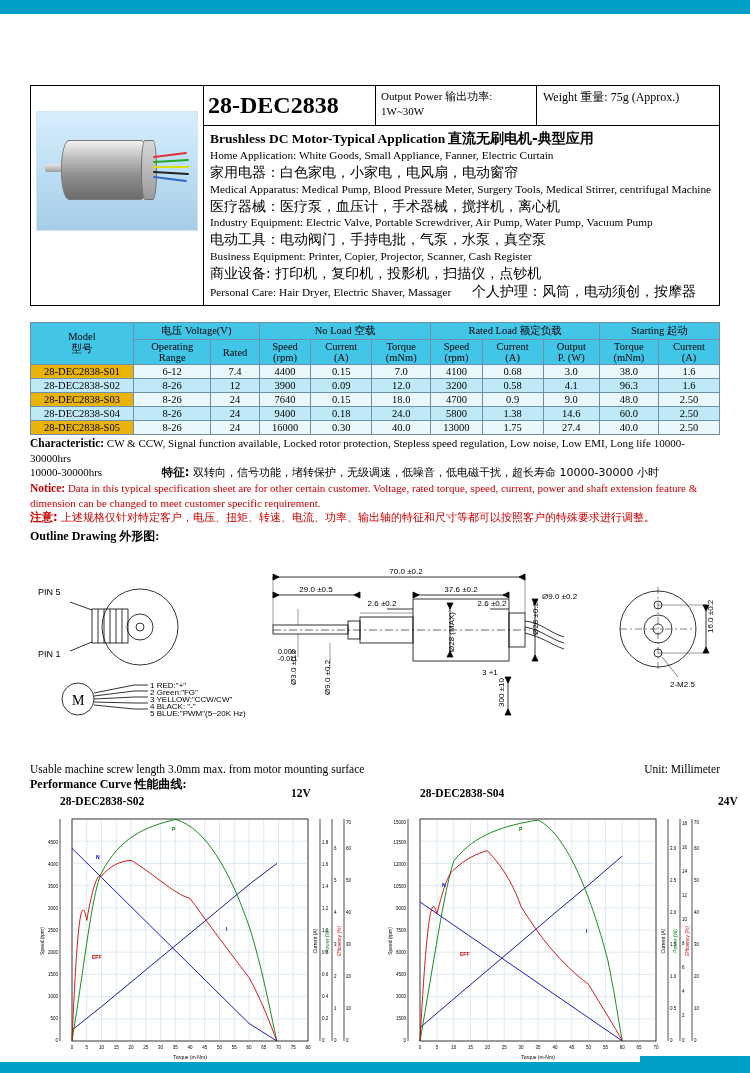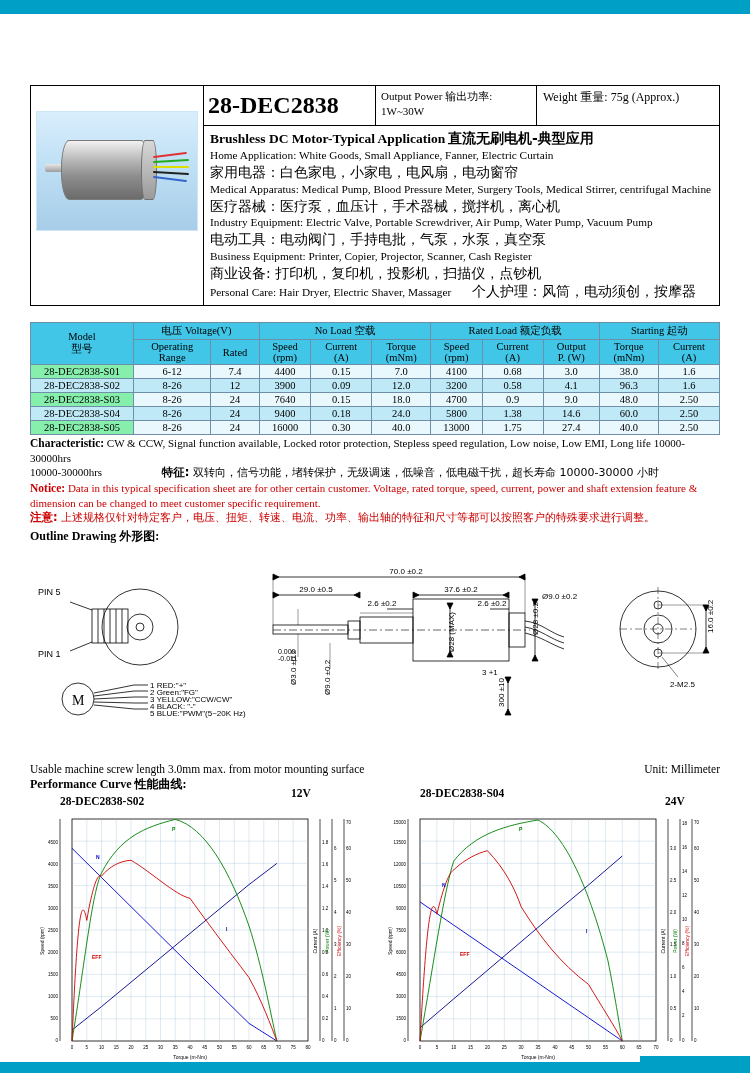--- a/index.html
+++ b/index.html
@@ -69,21 +69,21 @@
   .weight{font-size:12px;padding:3px 6px;width:170px;}
   .apps{padding:3px 5px 4px 6px;font-size:11.3px;line-height:1.33;}
   .apps .hdr{font-size:13.5px;font-weight:bold;}
   .apps .cn{font-family:"DejaVu Sans",sans-serif;font-size:14px;}
 
   
   .spec{width:690px;border:1px solid #000;margin-top:16px;}
   .spec th,.spec td{border:1px solid #6f8fa8;text-align:center;font-size:10.5px;padding:1px 2px;}
   .spec th{background:#41c6e8;font-weight:normal;}
   .spec .grp{background:#41c6e8;}
-  .spec td.model{background:#86efac;text-align:center;}
+  .spec td.model{background:#eab308;text-align:center;}
   .spec tr.alt td{background:#bfe9f6;}
   .spec td{background:#e9f8fd;}
   .spec .cn{font-family:"DejaVu Sans",sans-serif;}
 
   .charblock{width:690px;font-size:11px;line-height:1.3;margin-top:1px;}
   .charblock b{font-size:11.5px;text-align:center;}
   .notice{color:#cc0000;}
   .cnfont{font-family:"DejaVu Sans",sans-serif;}
   .section-title{font-weight:bold;font-size:12px;margin-top:3px;}
 
@@ -368,21 +368,21 @@
     <span>Usable machine screw length 3.0mm max. from motor mounting surface</span>
     <span>Unit: Millimeter</span>
   </div>
 
   <div class="perf-title">Performance Curve  性能曲线:</div>
 
   <div class="chart-area">
     <div class="chart-label" style="left:30px;top:0px;">28-DEC2838-S02</div>
     <div class="chart-label" style="left:261px;top:-8px;text-align:right;">12V</div>
     <div class="chart-label" style="left:390px;top:-8px;">28-DEC2838-S04</div>
-    <div class="chart-label" style="left:635px;top:0px;">24V</div>
+    <div class="chart-label" style="left:688px;top:0px;">24V</div>
 
     <svg width="690" height="285" viewBox="0 0 690 285" style="position:absolute;left:0;top:16px">
 
       <g>
         <rect x="42" y="8" width="236" height="222" fill="#ffffff" stroke="#000" stroke-width="0.8"></rect>
 
         <g stroke="#9fc3d8" stroke-width="0.35">
           <line x1="56.75" y1="8" x2="56.75" y2="230"></line>
             <line x1="71.5" y1="8" x2="71.5" y2="230"></line>
           <line x1="86.25" y1="8" x2="86.25" y2="230"></line>

